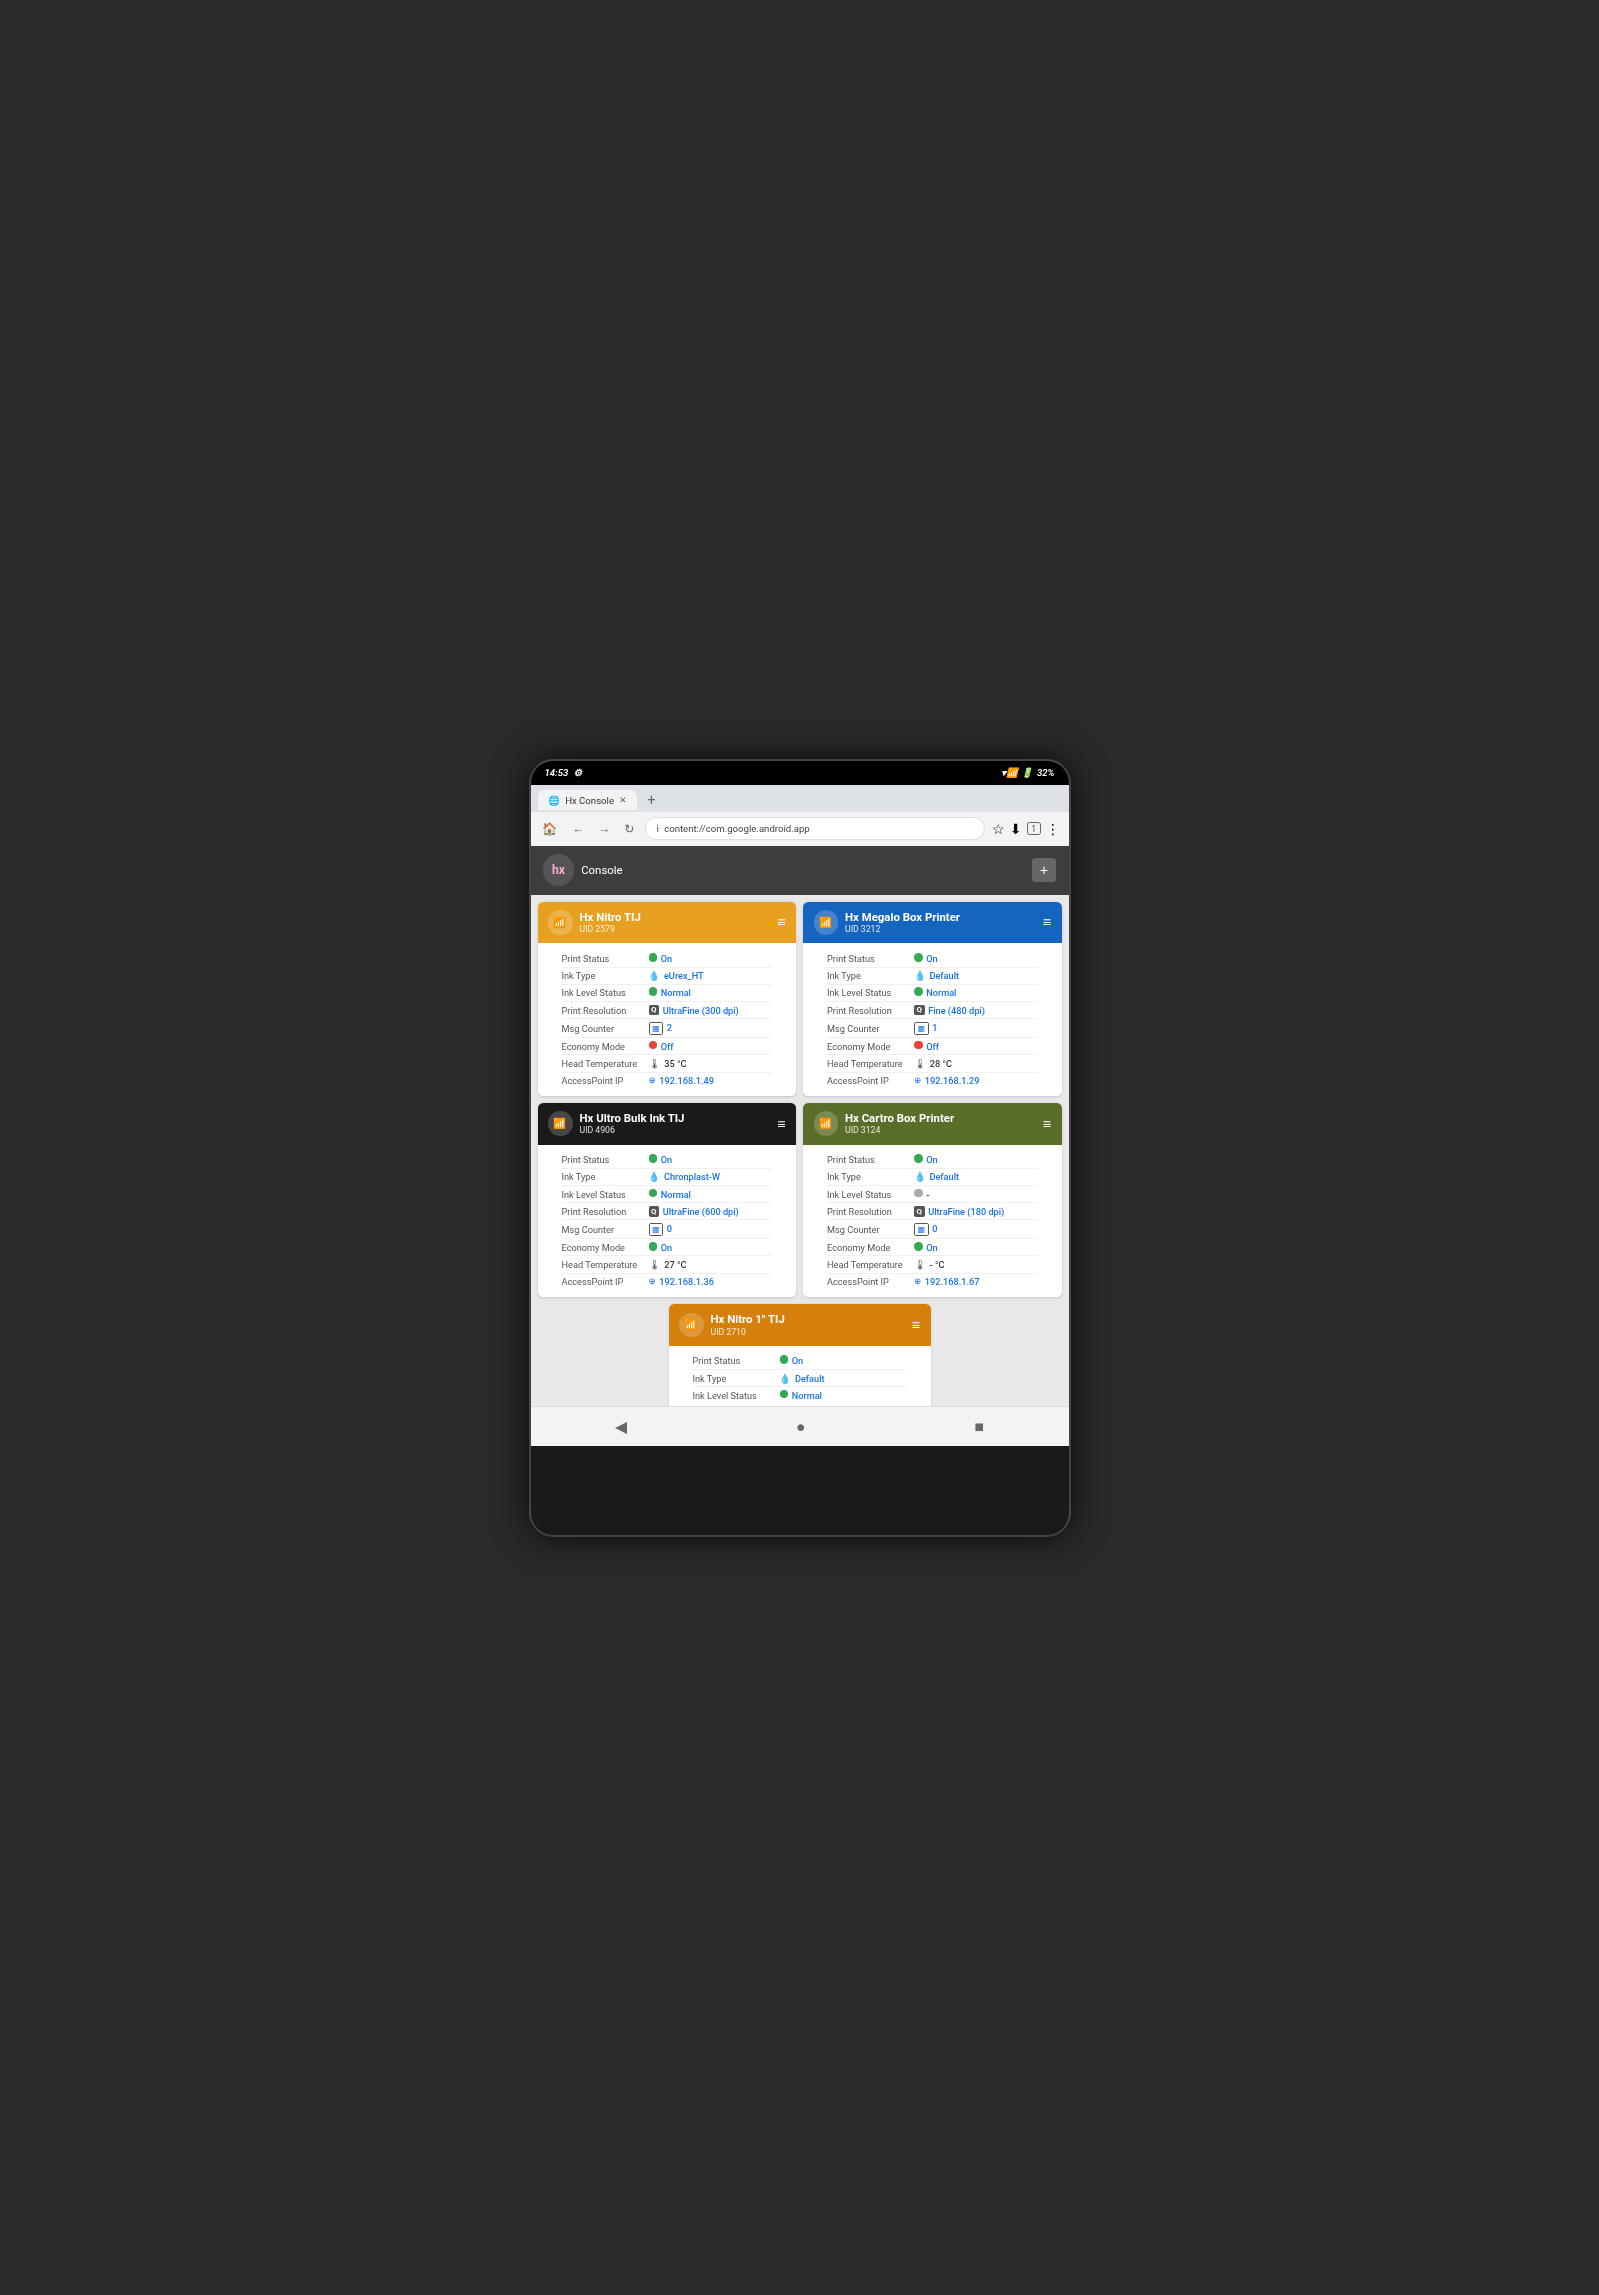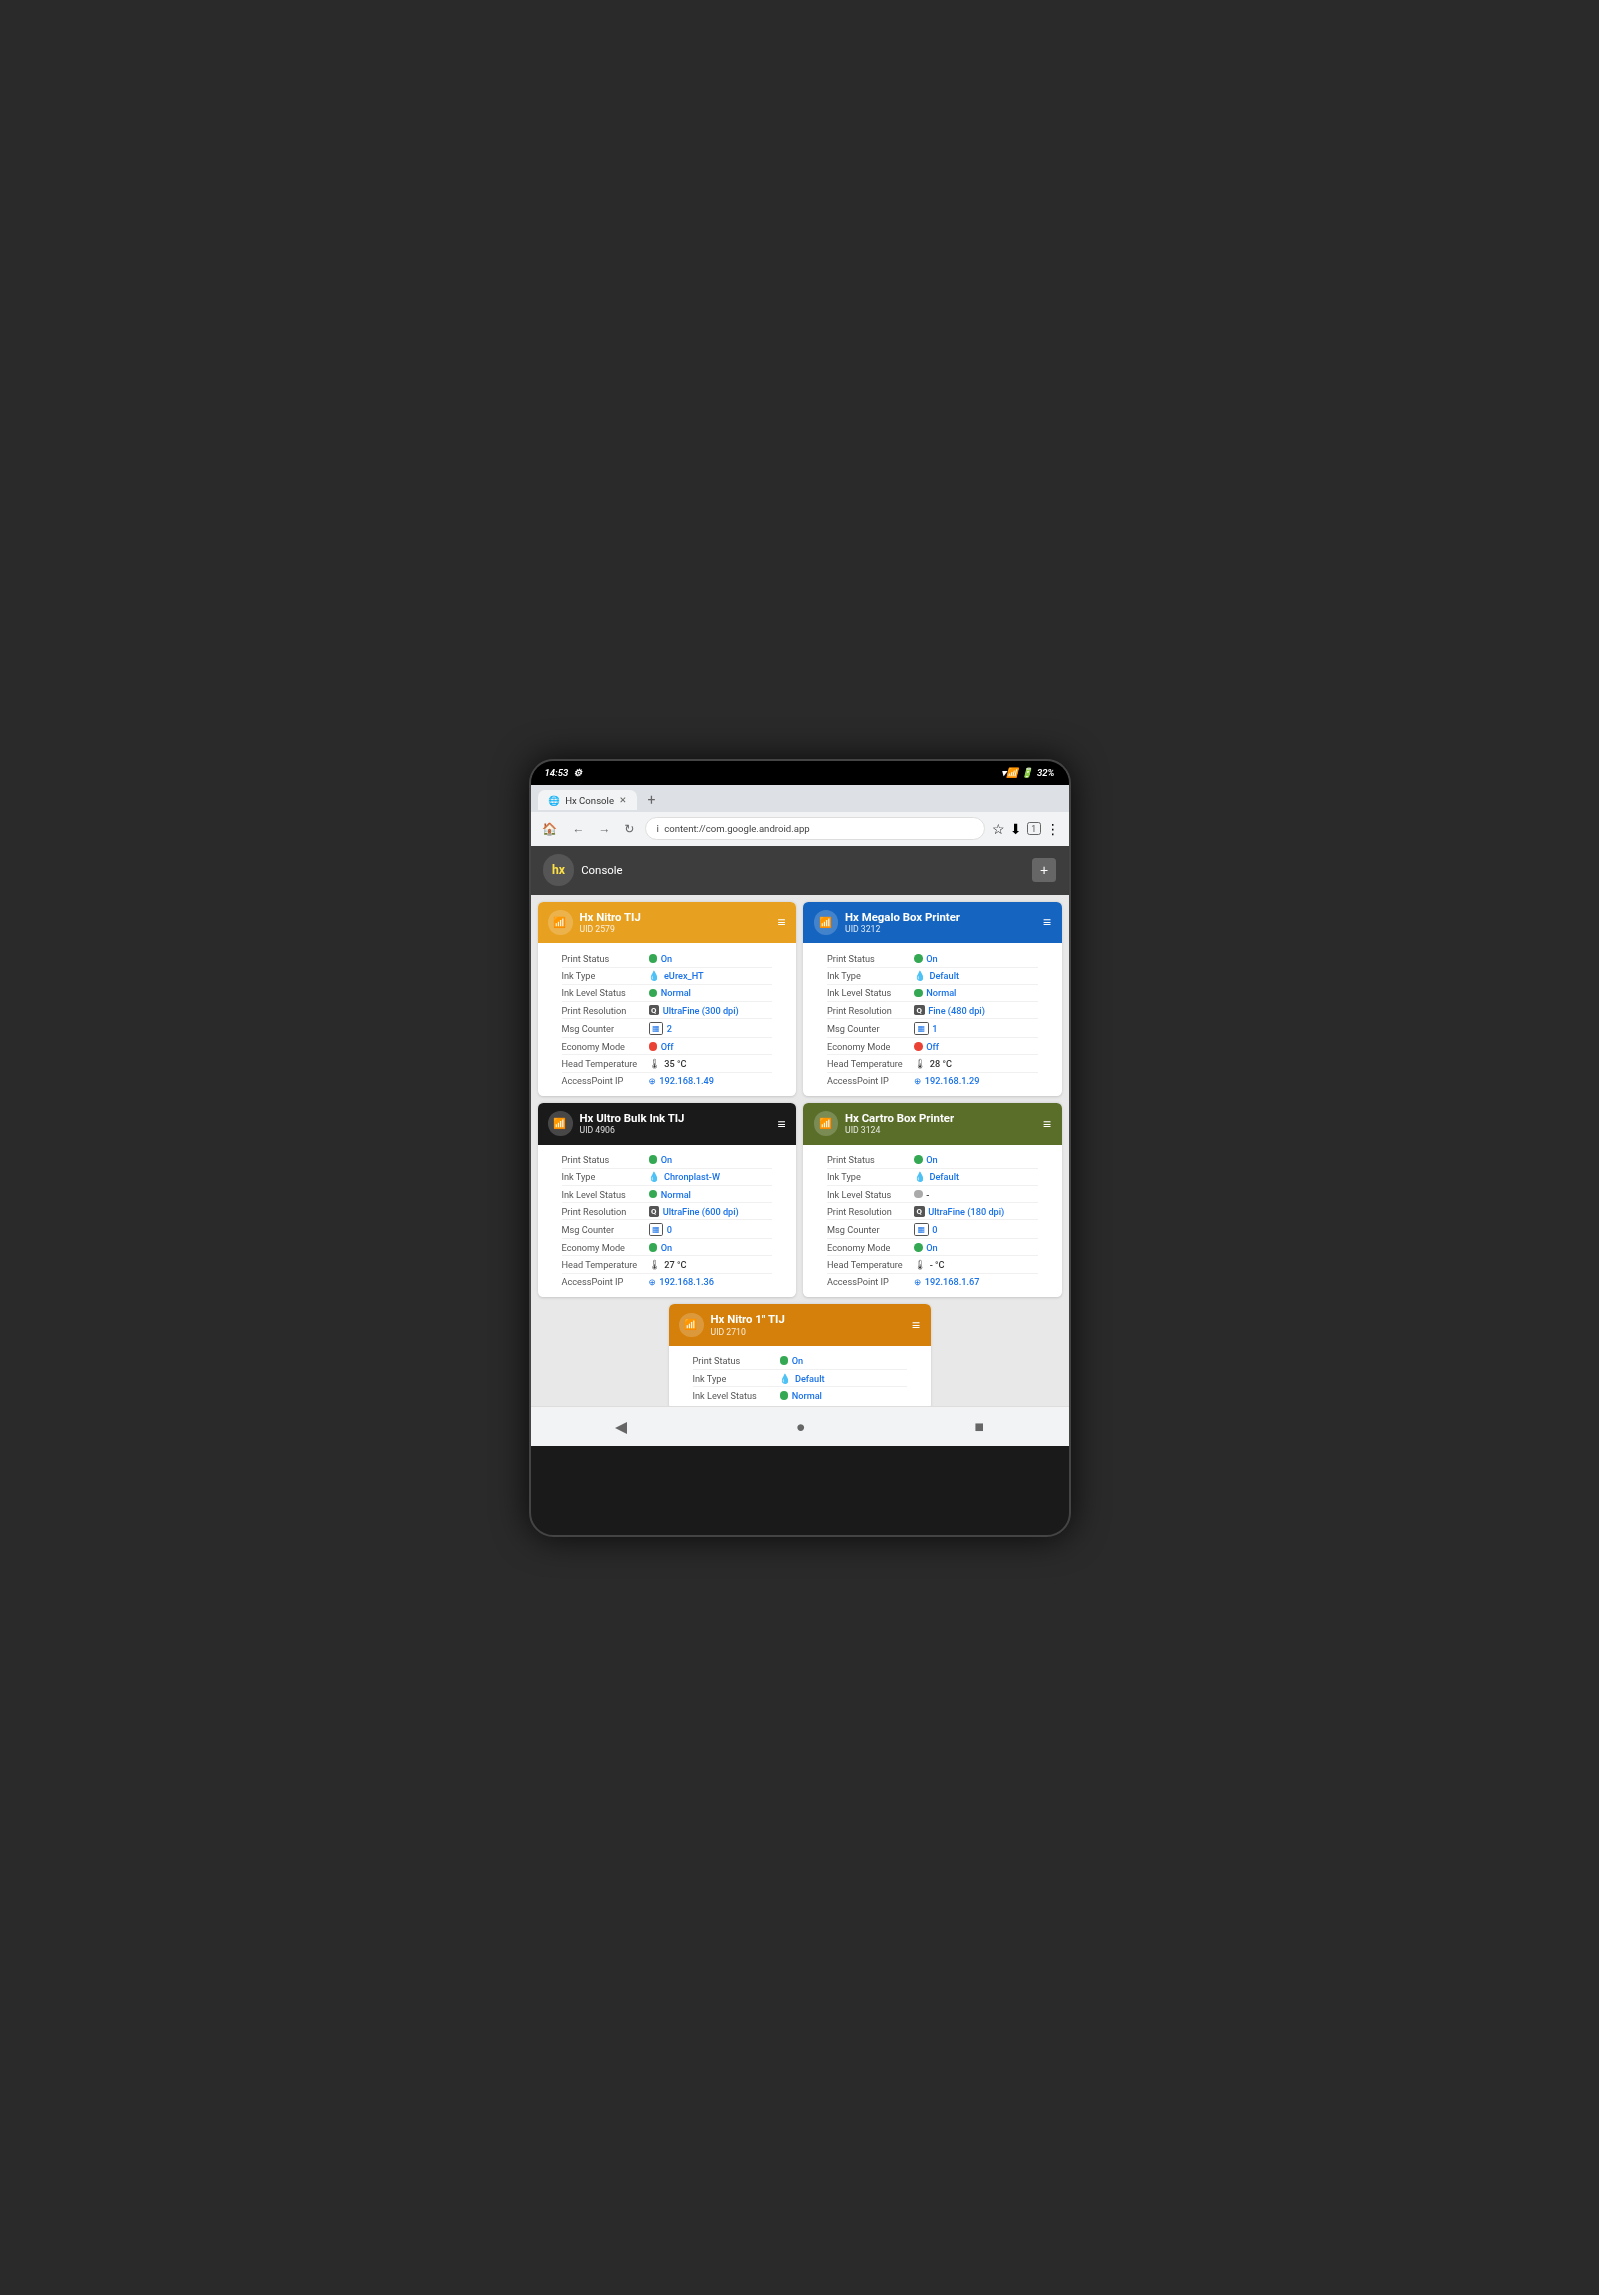--- a/index.html
+++ b/index.html
@@ -163,21 +163,21 @@
       display: flex;
       align-items: center;
       padding: 2.6px 0;
       font-size: 9.6px;
       border-bottom: 0.9px solid #f0f0f0;
     }
     .field-row:last-child { border-bottom: none; }
     .field-label { color: #555; width: 87px; flex-shrink: 0; font-size: 9.2px; }
     .field-value {
       display: flex;
-      align-items: center;
+      align-items: flex-start;
       gap: 3.5px;
       color: #1a73e8;
       font-size: 9.2px;
       font-weight: 500;
     }
     .field-value.dark { color: #333; }
     .dot {
       width: 8.7px; height: 8.7px;
       border-radius: 50%;
       flex-shrink: 0;
@@ -273,21 +273,21 @@
         <span>⋮</span>
       </div>
     </div>
   </div>
 
   <div class="scrollable-content">
 
     <div class="app-header">
       <div class="app-logo">
         <div class="logo-icon">
-          <span style="color:#fde047;font-weight:bold;font-size:12.2px;">hx</span>
+          <span style="color:#f9a8d4;font-weight:bold;font-size:12.2px;">hx</span>
         </div>
         <span>Console</span>
       </div>
       <button class="add-btn">+</button>
     </div>
 
     <div class="printers-grid">
 
       <div class="printer-card">
         <div class="card-header hd-yellow">

